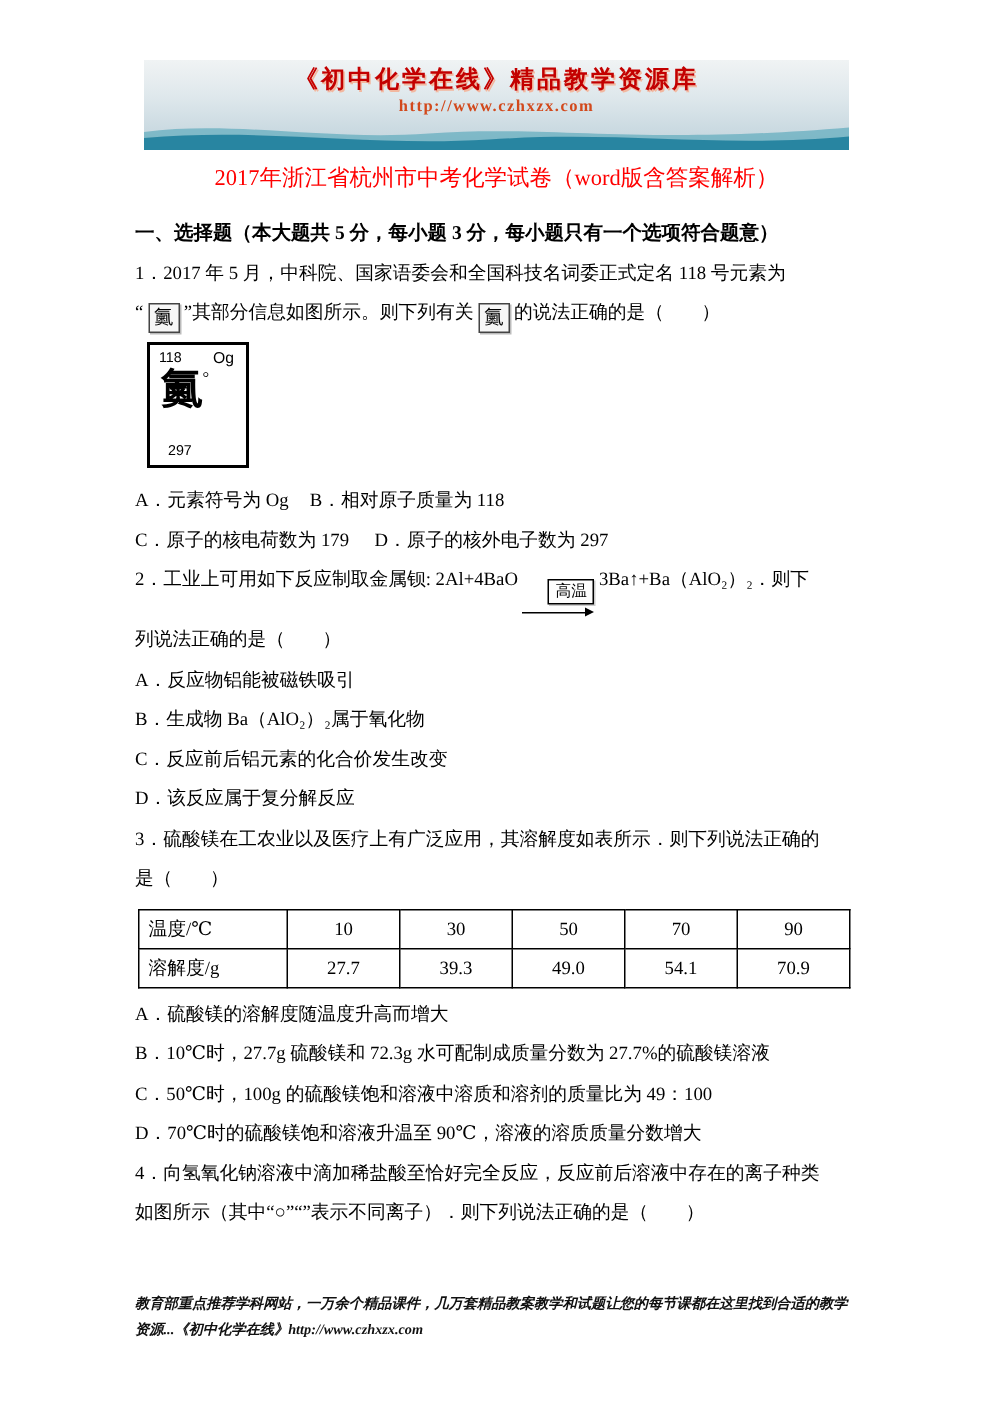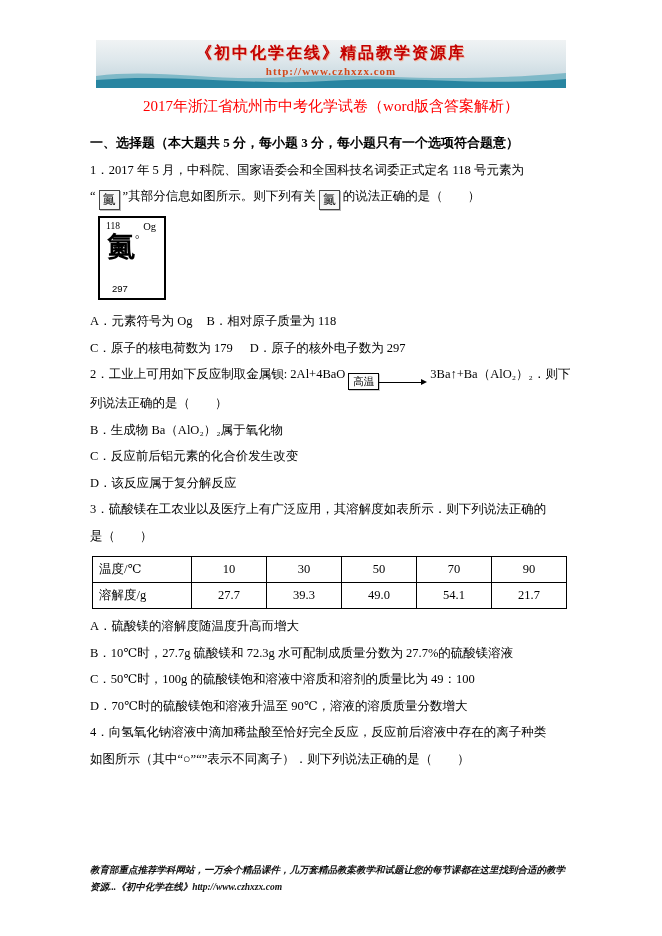--- a/index.html
+++ b/index.html
@@ -11,21 +11,21 @@
     background: #ffffff;
     overflow: hidden;
     font-family: "Liberation Serif", "DejaVu Serif", serif;
     color: #000;
   }
 
   
   .banner {
     position: relative;
     width: 470px;
-    height: 48px;
+    height: 60px;
     margin: 40px auto 0 auto;
     overflow: hidden;
     background: linear-gradient(180deg, #f0f3f4 0%, #dfe8ec 40%, #ccdbe2 75%, #c2d5dd 100%);
   }
   .banner-wave { position: absolute; left: 0; bottom: 0; width: 100%; height: 48px; }
   .banner-title {
     position: relative; z-index: 2;
     margin-top: 3px;
     text-align: center;
     color: #c30000;
@@ -79,42 +79,42 @@
     height: 80px;
     border: 2px solid #000;
     margin: 6px 0 8px 8px;
     background: #fff;
   }
   .eb-top {
     display: flex;
     justify-content: space-between;
     padding: 3px 8px 0 6px;
     font-size: 9.5px;
-    font-family: Liberation Serif, serif;
+    font-family: Liberation Sans, sans-serif;
   }
   .eb-symbol { font-size: 10.5px; }
   .eb-char { padding-left: 7px; margin-top: 1px; font-weight: bold; }
   .eb-char-main { font-size: 28px; line-height: 30px; }
   .eb-sup { font-size: 11px; vertical-align: 14px; font-weight: normal; }
   .eb-mass {
     position: absolute;
     bottom: 4px;
     left: 12px;
     font-size: 9.5px;
     font-family: "Liberation Sans", "DejaVu Sans", sans-serif;
   }
 
   .opt-pair .opt-b { margin-left: 14px; }
   .opt-pair .opt-d { margin-left: 17px; }
 
   
   .cond {
     display: inline-flex;
-    flex-direction: row;
-    align-items: center;
+    flex-direction: column;
+    align-items: flex-end;
     margin: 0 3px;
     vertical-align: -7px;
   }
   .cond-label {
     border: 1px solid #000;
     font-size: 10.5px;
     line-height: 15px;
     padding: 0 4px;
     background: #fdfdfd;
     box-shadow: 1px 1px 0 #ccc;
@@ -212,20 +212,21 @@
       <span>C．原子的核电荷数为 179</span><span class="opt-d">D．原子的核外电子数为 297</span>
     </p>
 
     <p>
       <span>2．工业上可用如下反应制取金属钡: 2Al+4BaO</span><span class="cond">
           <span class="cond-label">高温</span>
           <span class="cond-arrow"></span>
         </span><span>3Ba↑+Ba（AlO₂）₂．则下</span>
     </p>
     <p>列说法正确的是（　　）</p>
+    <p>A．反应物铝能被磁铁吸引</p>
     <p>B．生成物 Ba（AlO₂）₂属于氧化物</p>
     <p>C．反应前后铝元素的化合价发生改变</p>
     <p>D．该反应属于复分解反应</p>
 
     <p>3．硫酸镁在工农业以及医疗上有广泛应用，其溶解度如表所示．则下列说法正确的</p>
     <p>是（　　）</p>
 
     <table class="sol-table">
       <tbody>
         <tr>
@@ -235,21 +236,21 @@
           <td>50</td>
           <td>70</td>
           <td>90</td>
         </tr>
         <tr>
           <td class="row-head">溶解度/g</td>
           <td>27.7</td>
           <td>39.3</td>
           <td>49.0</td>
           <td>54.1</td>
-          <td>21.7</td>
+          <td>70.9</td>
         </tr>
       </tbody>
     </table>
 
     <p>A．硫酸镁的溶解度随温度升高而增大</p>
     <p>B．10℃时，27.7g 硫酸镁和 72.3g 水可配制成质量分数为 27.7%的硫酸镁溶液</p>
     <p>C．50℃时，100g 的硫酸镁饱和溶液中溶质和溶剂的质量比为 49：100</p>
     <p>D．70℃时的硫酸镁饱和溶液升温至 90℃，溶液的溶质质量分数增大</p>
 
     <p>4．向氢氧化钠溶液中滴加稀盐酸至恰好完全反应，反应前后溶液中存在的离子种类</p>

